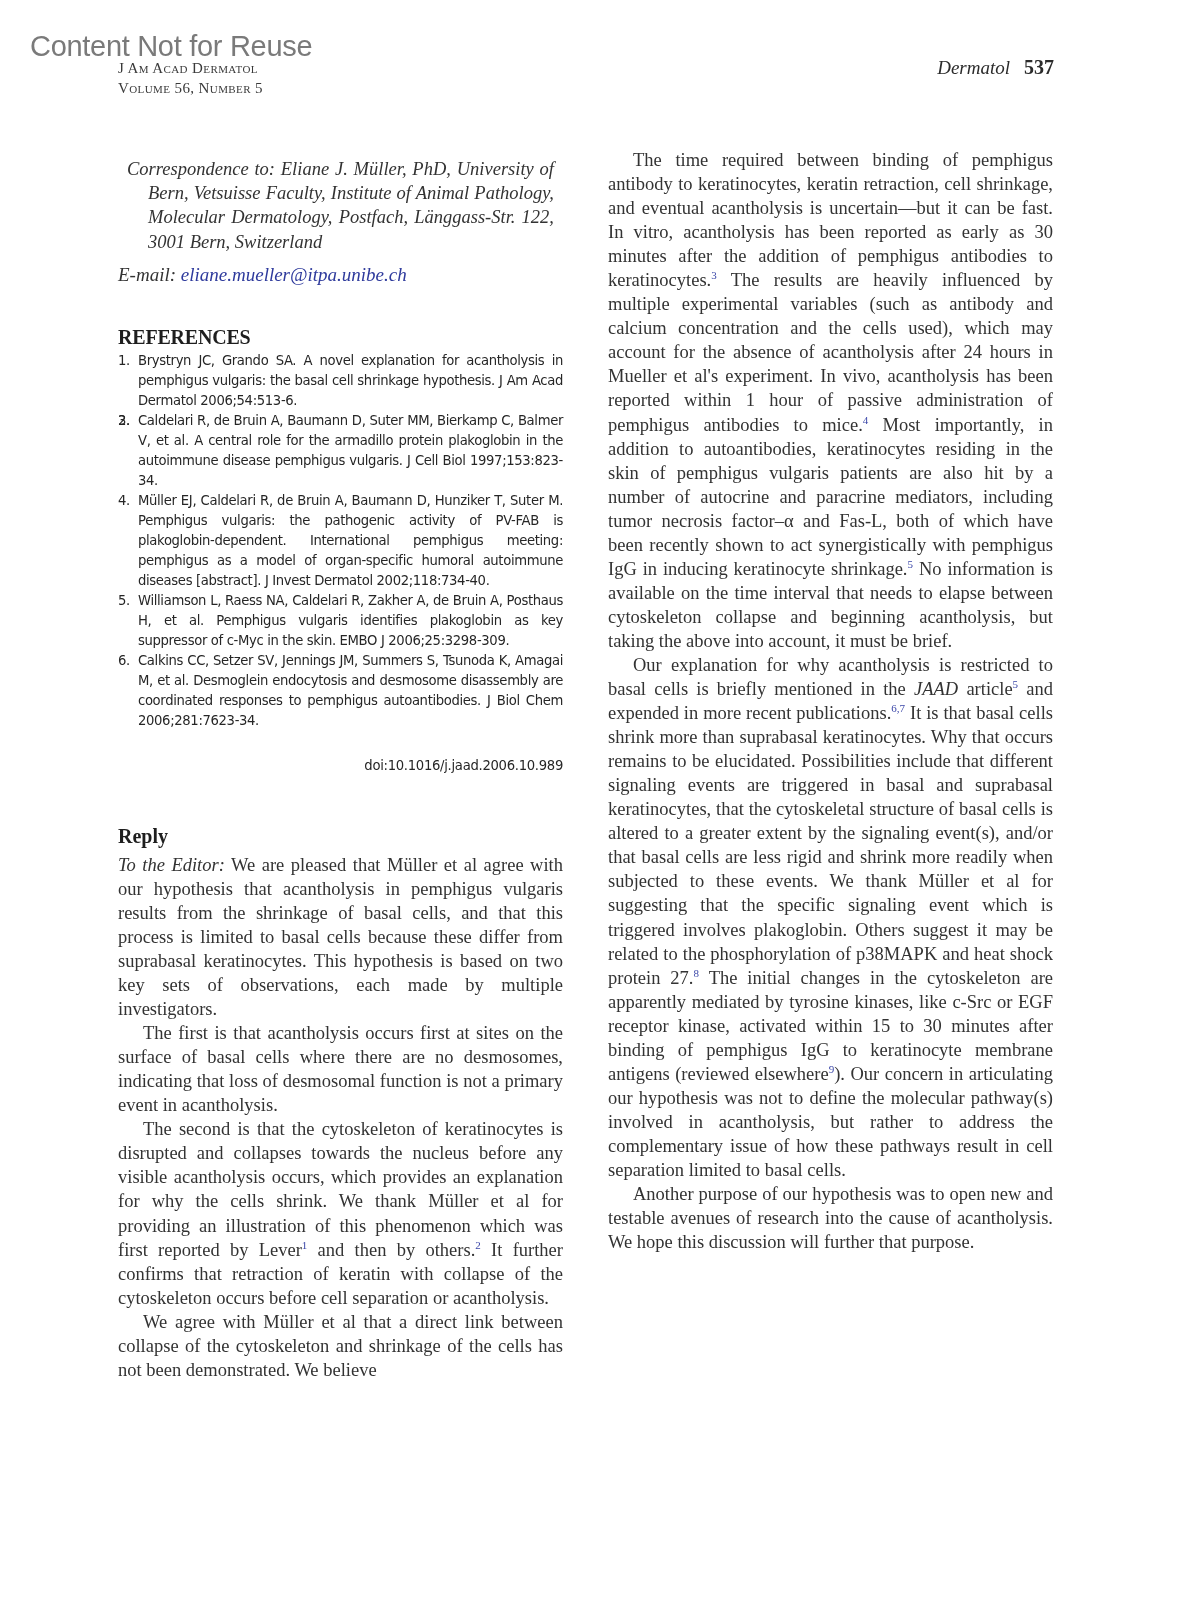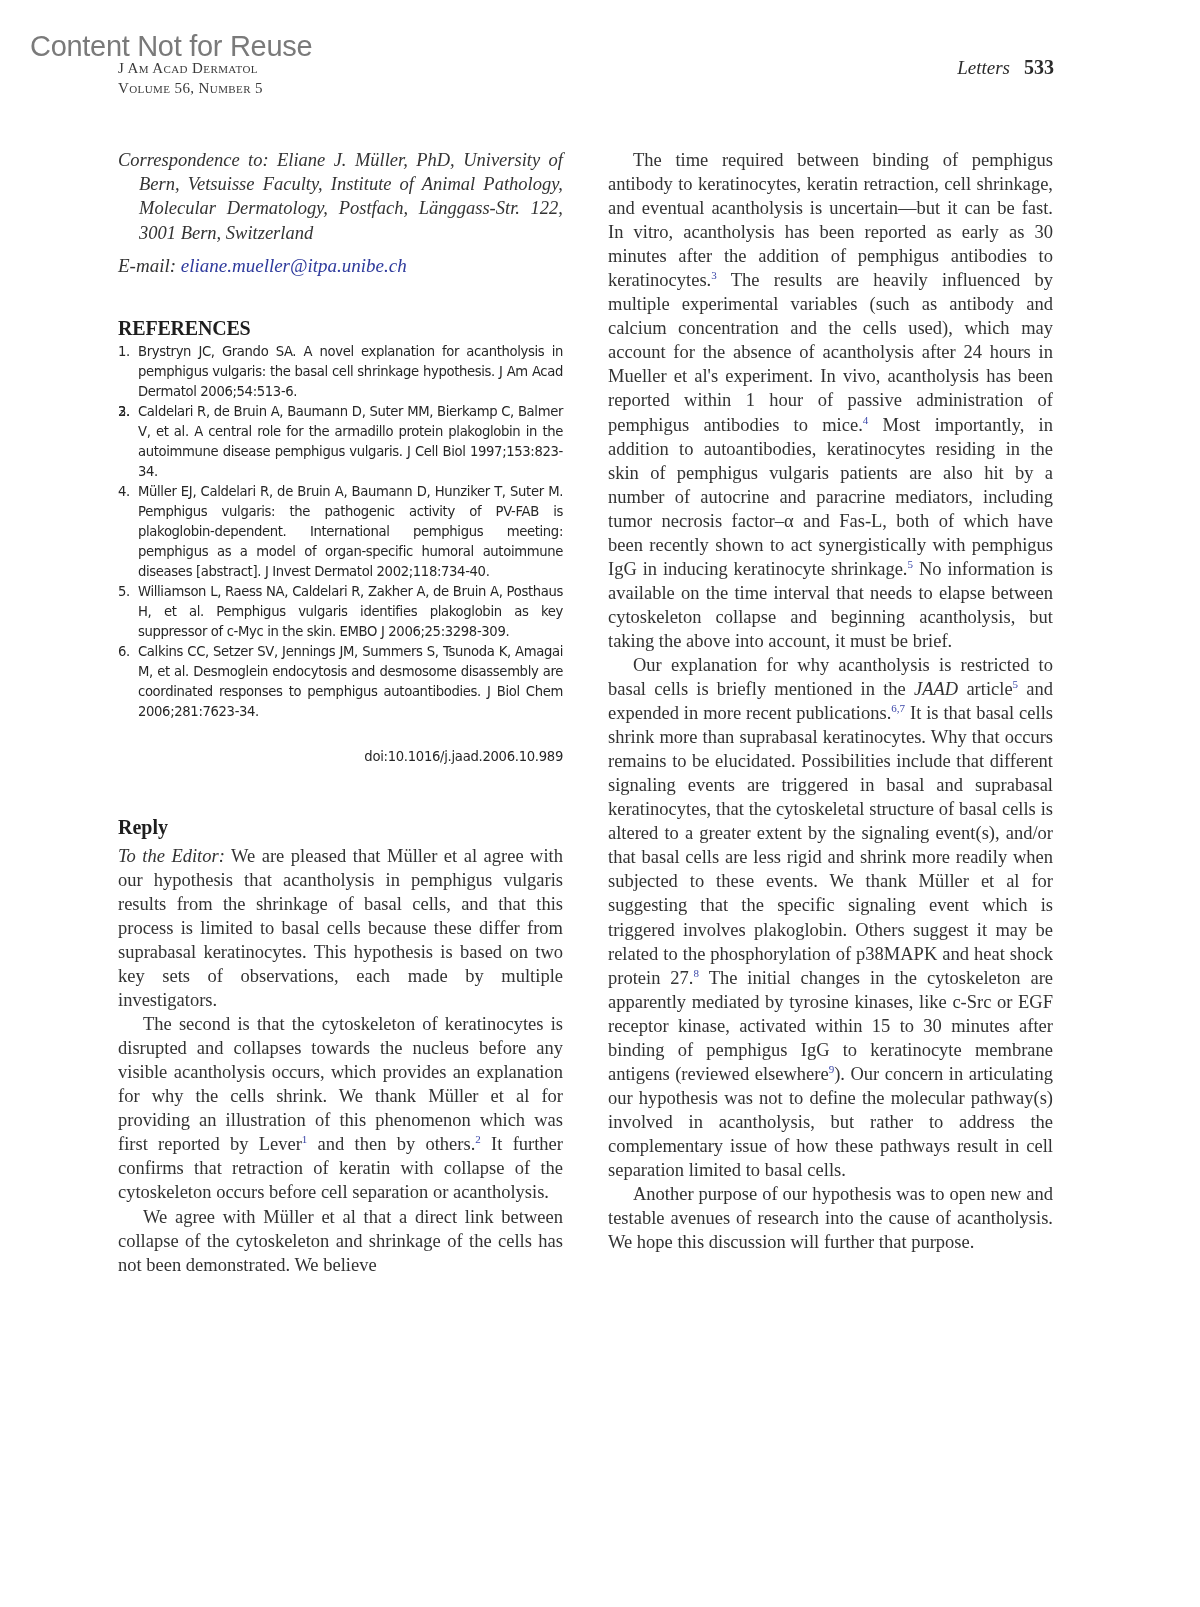--- a/index.html
+++ b/index.html
@@ -21,21 +21,21 @@
   }
   .running-head-right .section { font-style: italic; margin-right: 14px; }
   .running-head-right .page-num { font-weight: bold; font-size: 20px; }
 
   .col { position: absolute; top: 148px; width: 445px; font-family: "Liberation Serif", serif; }
   .col-left { left: 118px; }
   .col-right { left: 608px; }
 
   .correspondence {
     font-style: italic; font-size: 18.5px; line-height: 24.2px; color: #333;
-    text-align: justify; padding-left: 21px; text-indent: -21px; margin: 0;
+    text-align: justify; padding-left: 21px; text-indent: -21px; margin: 9px;
   }
   .email { font-style: italic; font-size: 19px; line-height: 24px; margin: 9px 0 0 0; color: #333; }
   .email a { color: #2e3a9c; text-decoration: none; }
 
   .refs-title {
     font-family: "Liberation Serif", serif; font-weight: bold; font-size: 20px;
     margin: 39px 0 0 0; letter-spacing: -0.2px; color: #1e1e1e;
   }
   .refs { list-style: none; margin: 2px 0 0 0; padding: 0; }
   .refs li {
@@ -65,21 +65,21 @@
 </head>
 <body>
 
 <div class="watermark">Content Not for Reuse</div>
 
 <div class="running-head-left">
   <div>J Am Acad Dermatol</div>
   <div>Volume 56, Number 5</div>
 </div>
 <div class="running-head-right">
-  <span class="section">Letters</span><span class="page-num">533</span>
+  <span class="section">Dermatol</span><span class="page-num">537</span>
 </div>
 
 <div class="col col-left">
   <p class="correspondence">Correspondence to: Eliane J. Müller, PhD, University of Bern, Vetsuisse Faculty, Institute of Animal Pathology, Molecular Dermatology, Postfach, Länggass-Str. 122, 3001 Bern, Switzerland</p>
   <p class="email">
     <span>E-mail:</span>
     <a>eliane.mueller@itpa.unibe.ch</a>
   </p>
 
   <div class="refs-title">REFERENCES</div>
@@ -88,20 +88,21 @@
     <li><span class="num">2.</span></li>
     <li><span class="num">3.</span><span>Caldelari R, de Bruin A, Baumann D, Suter MM, Bierkamp C, Balmer V, et al. A central role for the armadillo protein plakoglobin in the autoimmune disease pemphigus vulgaris. J Cell Biol 1997;153:823-34.</span></li>
     <li><span class="num">4.</span><span>Müller EJ, Caldelari R, de Bruin A, Baumann D, Hunziker T, Suter M. Pemphigus vulgaris: the pathogenic activity of PV-FAB is plakoglobin-dependent. International pemphigus meeting: pemphigus as a model of organ-specific humoral autoimmune diseases [abstract]. J Invest Dermatol 2002;118:734-40.</span></li>
     <li><span class="num">5.</span><span>Williamson L, Raess NA, Caldelari R, Zakher A, de Bruin A, Posthaus H, et al. Pemphigus vulgaris identifies plakoglobin as key suppressor of c-Myc in the skin. EMBO J 2006;25:3298-309.</span></li>
     <li><span class="num">6.</span><span>Calkins CC, Setzer SV, Jennings JM, Summers S, Tsunoda K, Amagai M, et al. Desmoglein endocytosis and desmosome disassembly are coordinated responses to pemphigus autoantibodies. J Biol Chem 2006;281:7623-34.</span></li>
   </ol>
   <div class="doi">doi:10.1016/j.jaad.2006.10.989</div>
 
   <div class="reply-title">Reply</div>
   <p class="body-p first"><em>To the Editor:</em><span> We are pleased that Müller et al agree with our hypothesis that acantholysis in pemphigus vulgaris results from the shrinkage of basal cells, and that this process is limited to basal cells because these differ from suprabasal keratinocytes. This hypothesis is based on two key sets of observations, each made by multiple investigators.</span></p>
+  <p class="body-p">The first is that acantholysis occurs first at sites on the surface of basal cells where there are no desmosomes, indicating that loss of desmosomal function is not a primary event in acantholysis.</p>
   <p class="body-p"><span>The second is that the cytoskeleton of keratinocytes is disrupted and collapses towards the nucleus before any visible acantholysis occurs, which provides an explanation for why the cells shrink. We thank Müller et al for providing an illustration of this phenomenon which was first reported by Lever</span><sup class="ref">1</sup><span> and then by others.</span><sup class="ref">2</sup><span> It further confirms that retraction of keratin with collapse of the cytoskeleton occurs before cell separation or acantholysis.</span></p>
   <p class="body-p">We agree with Müller et al that a direct link between collapse of the cytoskeleton and shrinkage of the cells has not been demonstrated. We believe</p>
 </div>
 
 <div class="col col-right">
   <p class="body-p"><span>The time required between binding of pemphigus antibody to keratinocytes, keratin retraction, cell shrinkage, and eventual acantholysis is uncertain—but it can be fast. In vitro, acantholysis has been reported as early as 30 minutes after the addition of pemphigus antibodies to keratinocytes.</span><sup class="ref">3</sup><span> The results are heavily influenced by multiple experimental variables (such as antibody and calcium concentration and the cells used), which may account for the absence of acantholysis after 24 hours in Mueller et al's experiment. In vivo, acantholysis has been reported within 1 hour of passive administration of pemphigus antibodies to mice.</span><sup class="ref">4</sup><span> Most importantly, in addition to autoantibodies, keratinocytes residing in the skin of pemphigus vulgaris patients are also hit by a number of autocrine and paracrine mediators, including tumor necrosis factor–α and Fas-L, both of which have been recently shown to act synergistically with pemphigus IgG in inducing keratinocyte shrinkage.</span><sup class="ref">5</sup><span> No information is available on the time interval that needs to elapse between cytoskeleton collapse and beginning acantholysis, but taking the above into account, it must be brief.</span></p>
   <p class="body-p"><span>Our explanation for why acantholysis is restricted to basal cells is briefly mentioned in the </span><em>JAAD</em><span> article</span><sup class="ref">5</sup><span> and expended in more recent publications.</span><sup class="ref">6,7</sup><span> It is that basal cells shrink more than suprabasal keratinocytes. Why that occurs remains to be elucidated. Possibilities include that different signaling events are triggered in basal and suprabasal keratinocytes, that the cytoskeletal structure of basal cells is altered to a greater extent by the signaling event(s), and/or that basal cells are less rigid and shrink more readily when subjected to these events. We thank Müller et al for suggesting that the specific signaling event which is triggered involves plakoglobin. Others suggest it may be related to the phosphorylation of p38MAPK and heat shock protein 27.</span><sup class="ref">8</sup><span> The initial changes in the cytoskeleton are apparently mediated by tyrosine kinases, like c-Src or EGF receptor kinase, activated within 15 to 30 minutes after binding of pemphigus IgG to keratinocyte membrane antigens (reviewed elsewhere</span><sup class="ref">9</sup><span>). Our concern in articulating our hypothesis was not to define the molecular pathway(s) involved in acantholysis, but rather to address the complementary issue of how these pathways result in cell separation limited to basal cells.</span></p>
   <p class="body-p">Another purpose of our hypothesis was to open new and testable avenues of research into the cause of acantholysis. We hope this discussion will further that purpose.</p>
 </div>
 

